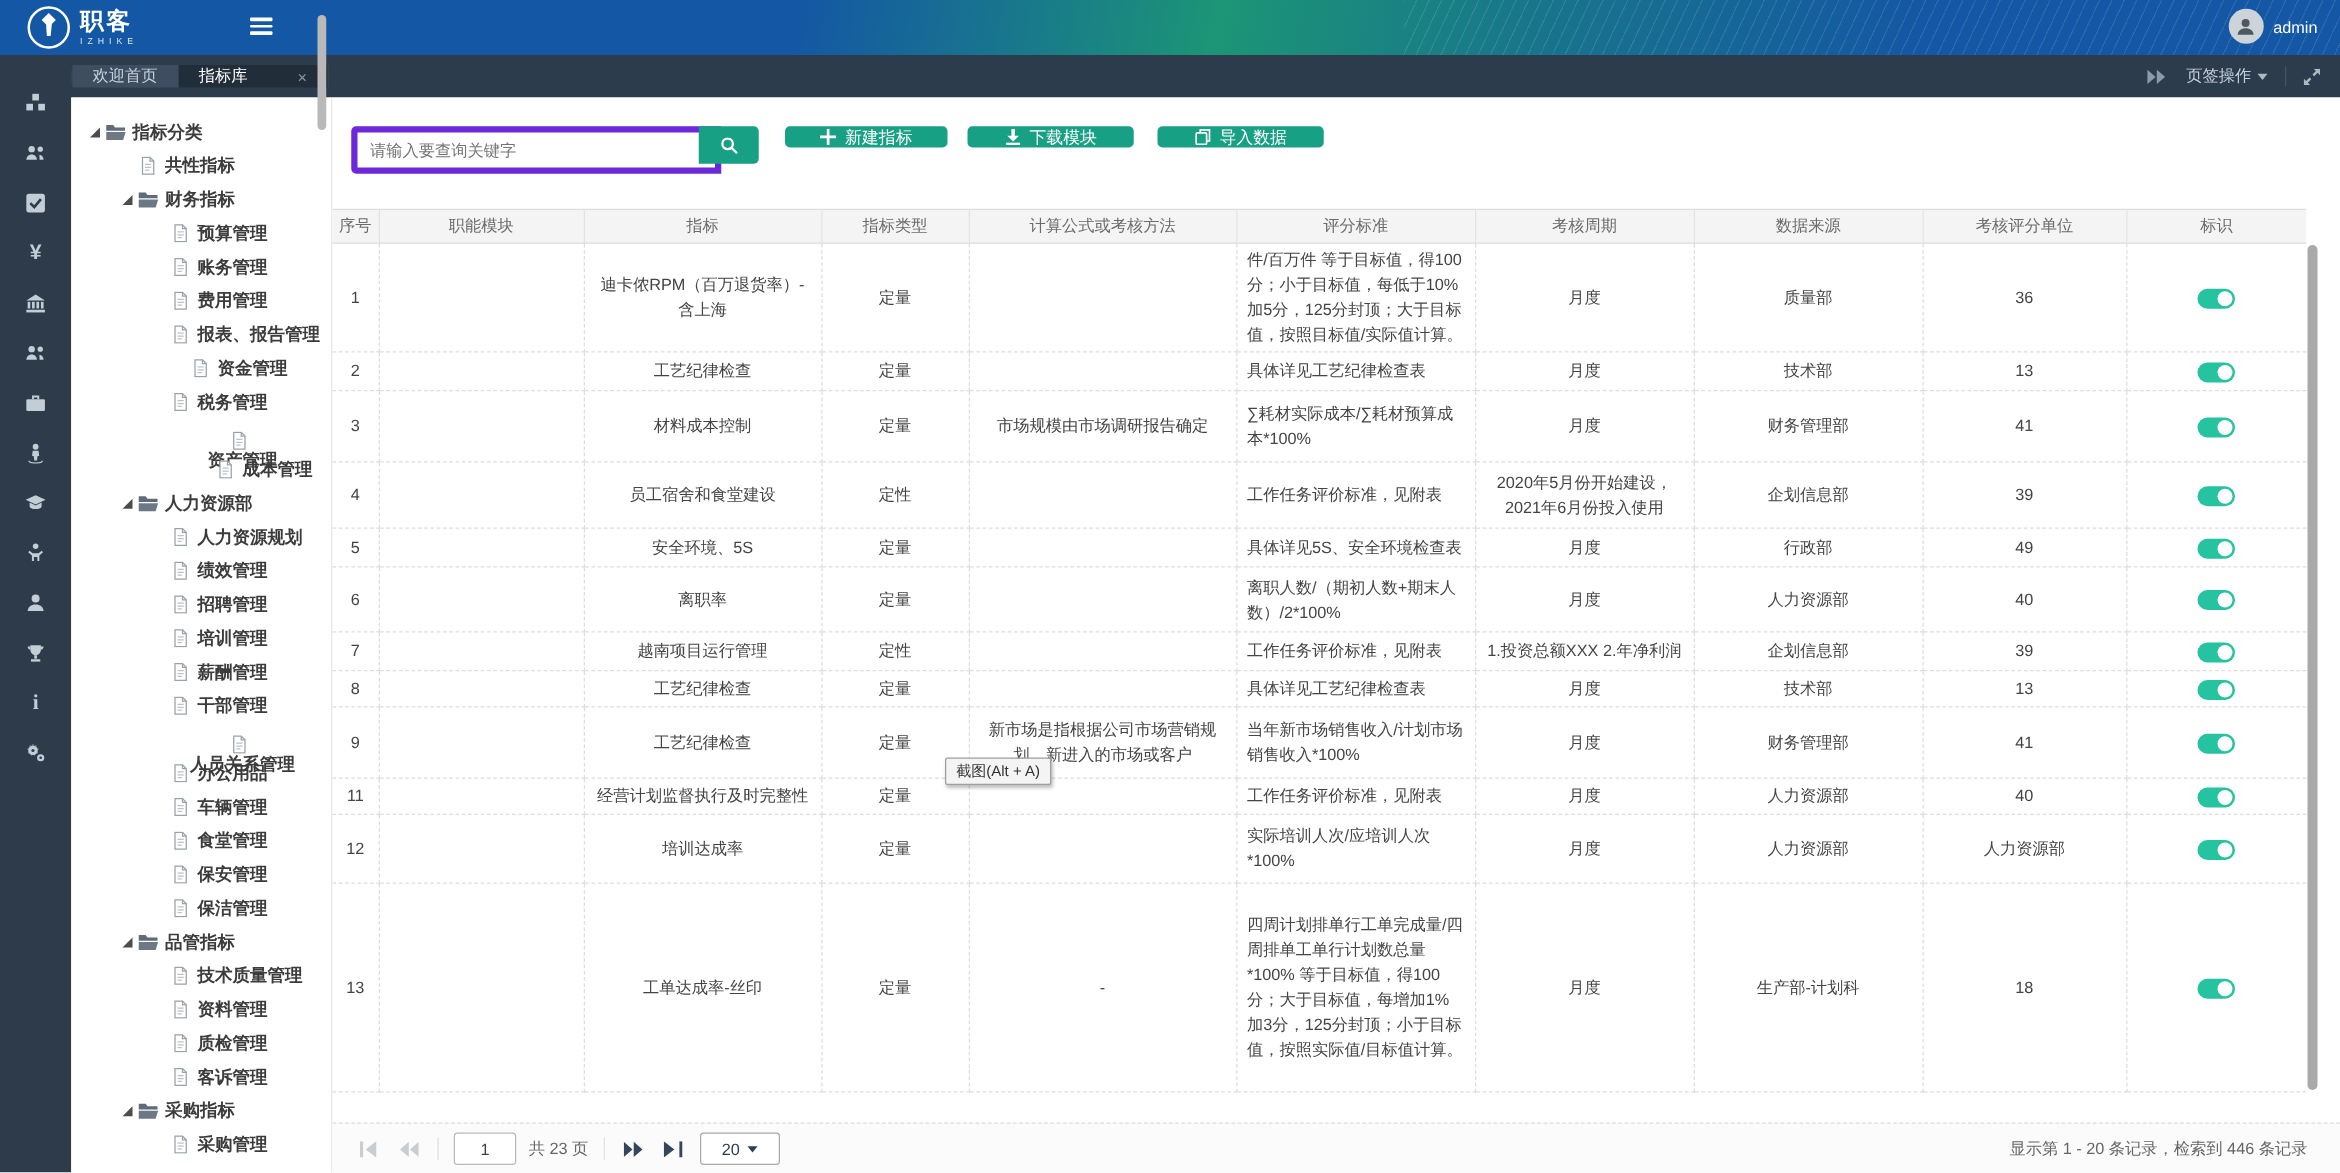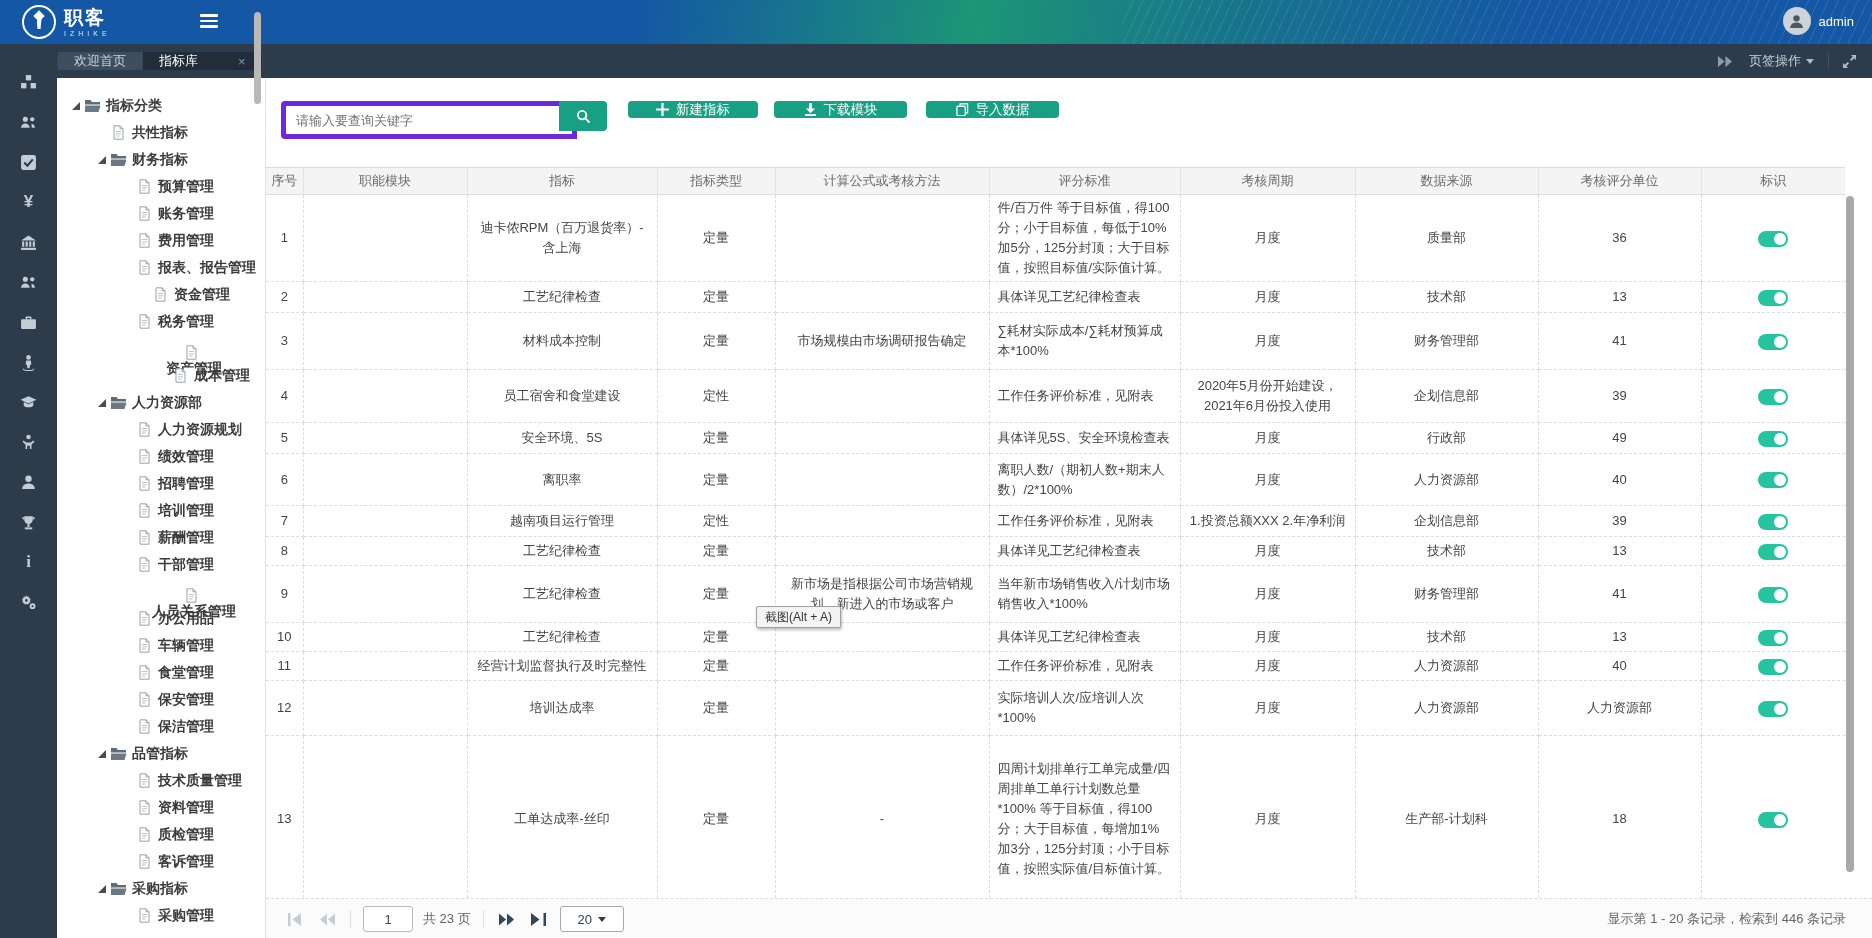--- a/index.html
+++ b/index.html
@@ -694,32 +694,20 @@
         <tr style="height: 57px;">
           <td>9</td>
           <td></td>
           <td>工艺纪律检查</td>
           <td>定量</td>
           <td>新市场是指根据公司市场营销规划，新进入的市场或客户</td>
           <td class="left">当年新市场销售收入/计划市场销售收入*100%</td>
           <td>月度</td>
           <td>财务管理部</td>
           <td>41</td>
-          <td><span class="toggle"><span class="knob"></span></span></td>
-        </tr>
-        <tr style="height: 29px;">
-          <td>10</td>
-          <td></td>
-          <td>工艺纪律检查</td>
-          <td>定量</td>
-          <td></td>
-          <td class="left">具体详见工艺纪律检查表</td>
-          <td>月度</td>
-          <td>技术部</td>
-          <td>13</td>
           <td><span class="toggle"><span class="knob"></span></span></td>
         </tr>
         <tr style="height: 29px;">
           <td>11</td>
           <td></td>
           <td>经营计划监督执行及时完整性</td>
           <td>定量</td>
           <td></td>
           <td class="left">工作任务评价标准，见附表</td>
           <td>月度</td>

